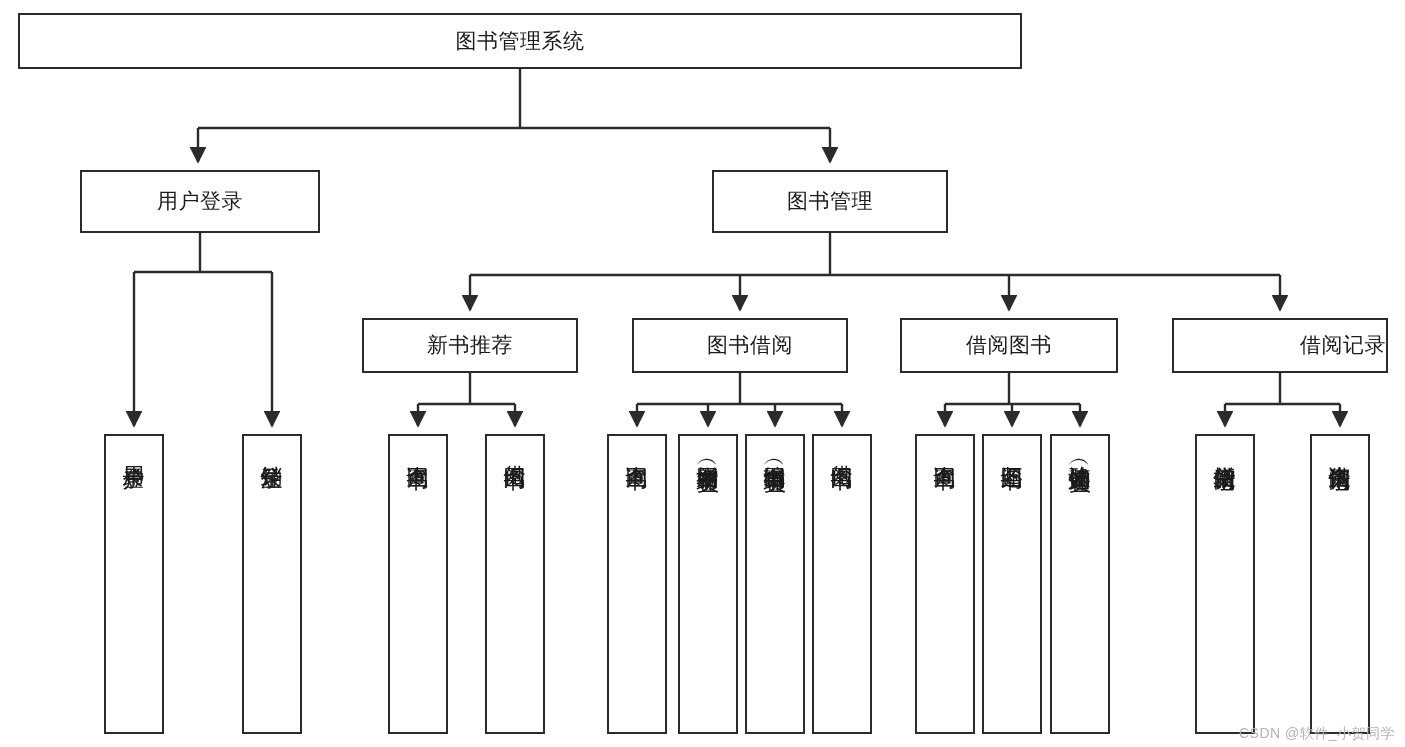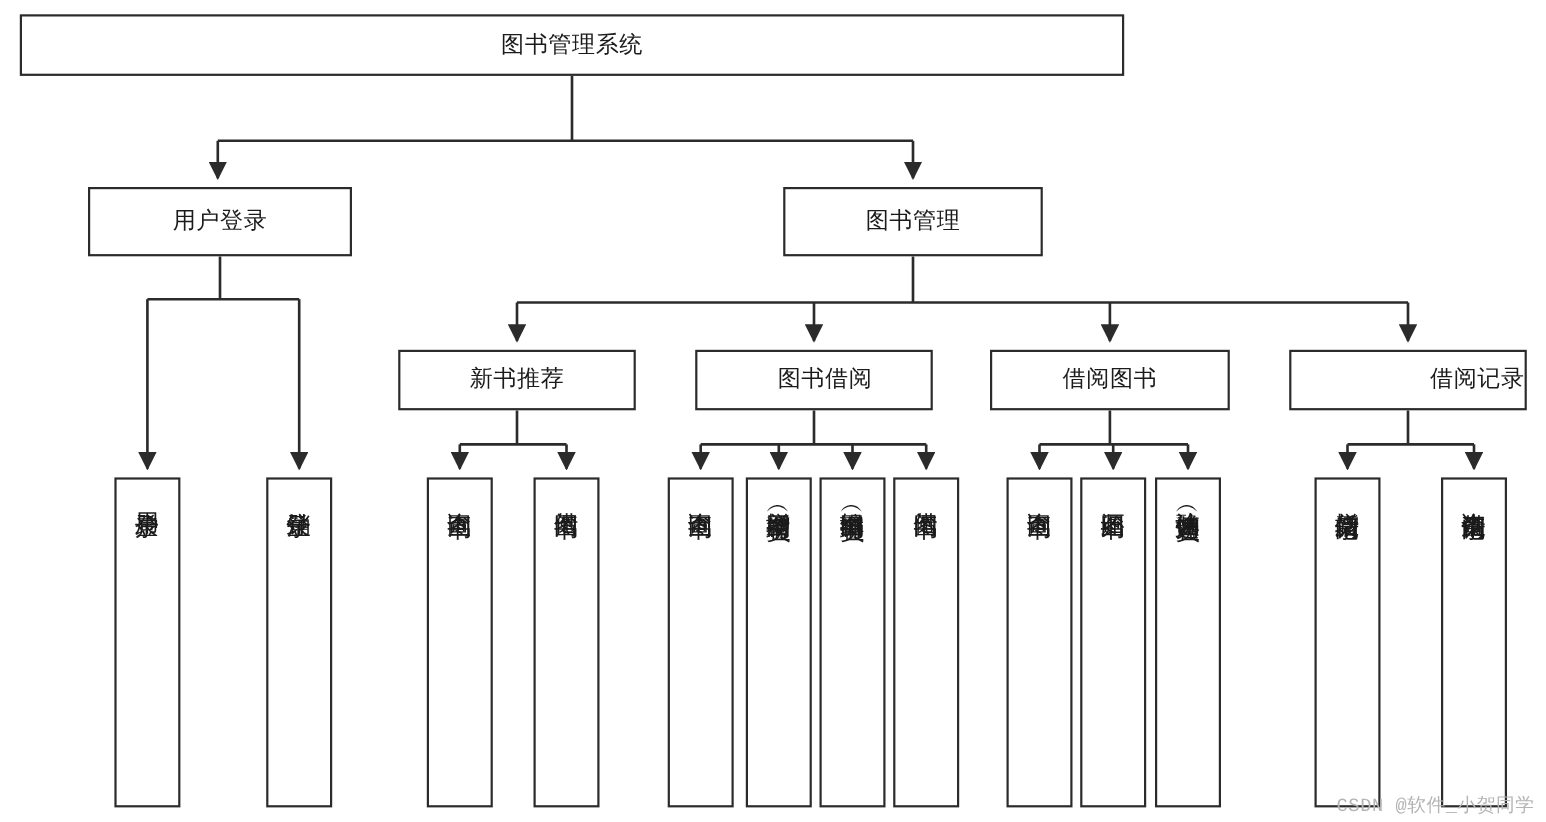--- a/index.html
+++ b/index.html
@@ -62,26 +62,25 @@
   #root-node {
     left: 18px;
     top: 13px;
     width: 1004px;
     height: 56px;
   }
   #watermark {
     position: absolute;
     right: 10px;
     bottom: 4px;
-    font-size: 17px;
+    font-size: 14px;
     color: #b4b4b4;
     z-index: 3;
     white-space: nowrap;
     letter-spacing: 0.5px;
-    font-family: Liberation Mono, monospace;
   }
 </style>
 </head>
 <body>
 
 <div id="diagram-root">
 
   <svg id="diagram-svg" viewBox="0 0 1405 747" xmlns="http://www.w3.org/2000/svg">
     <defs>
       <marker id="arrow" viewBox="0 0 10 10" refX="9" refY="5" markerWidth="7" markerHeight="7" orient="auto-start-reverse">

